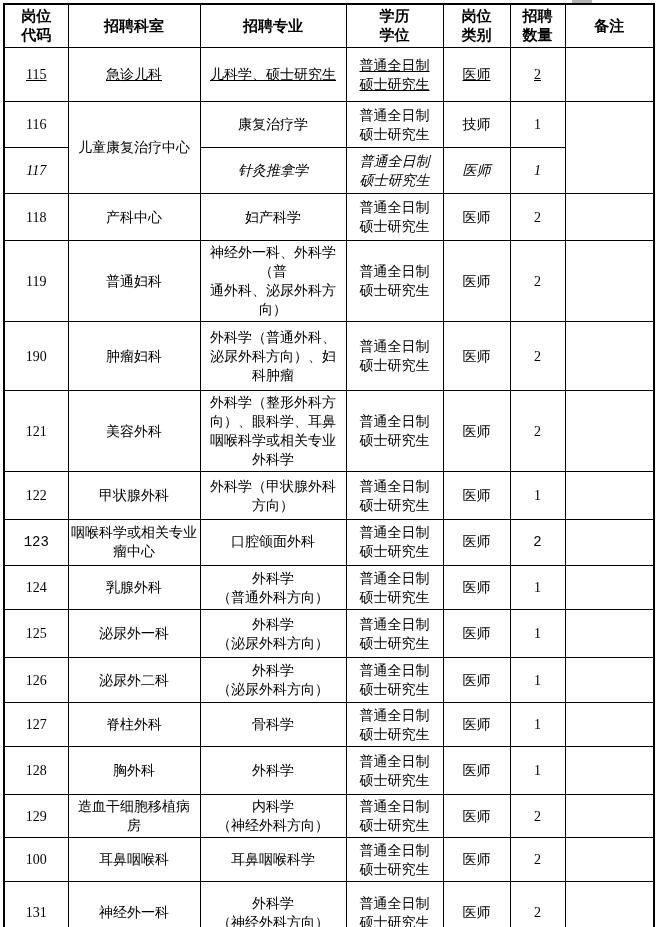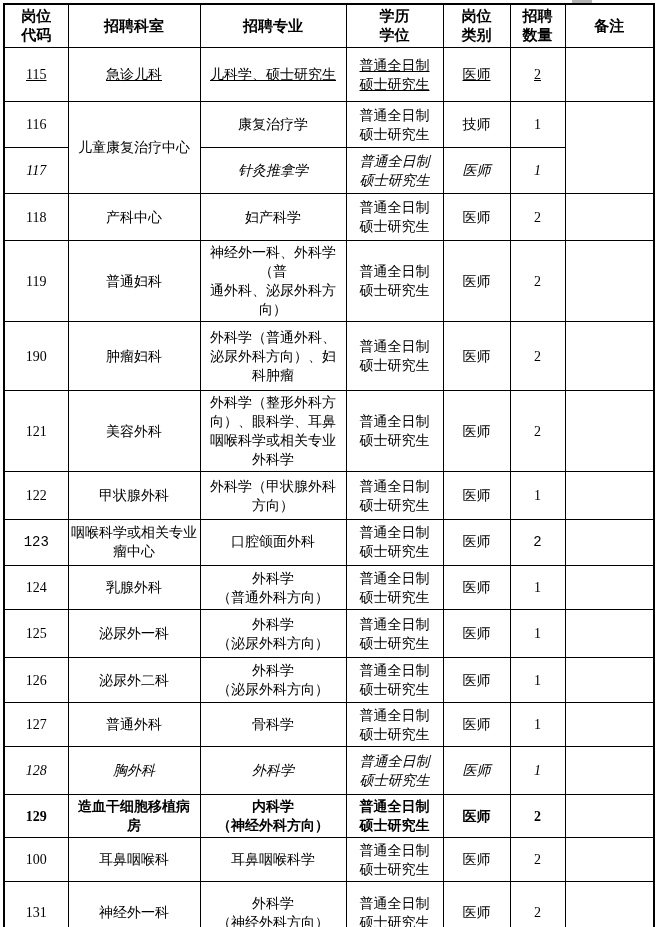--- a/index.html
+++ b/index.html
@@ -203,39 +203,39 @@
         <td>外科学
 （泌尿外科方向）</td>
         <td>普通全日制
 硕士研究生</td>
         <td>医师</td>
         <td>1</td>
         <td></td>
       </tr>
       <tr style="height: 44px; margin-top: 44px;">
         <td>127</td>
-        <td>普通外科</td>
+        <td>脊柱外科</td>
         <td>骨科学</td>
         <td>普通全日制
 硕士研究生</td>
         <td>医师</td>
         <td>1</td>
         <td></td>
       </tr>
-      <tr style="height: 48px; font-style: italic;">
+      <tr style="height: 48px;">
         <td>128</td>
         <td>胸外科</td>
         <td>外科学</td>
         <td>普通全日制
 硕士研究生</td>
         <td>医师</td>
         <td>1</td>
         <td></td>
       </tr>
-      <tr style="height: 43px; font-weight: bold;">
+      <tr style="height: 43px;">
         <td>129</td>
         <td>造血干细胞移植病
 房</td>
         <td>内科学
 （神经外科方向）</td>
         <td>普通全日制
 硕士研究生</td>
         <td>医师</td>
         <td>2</td>
         <td></td>

